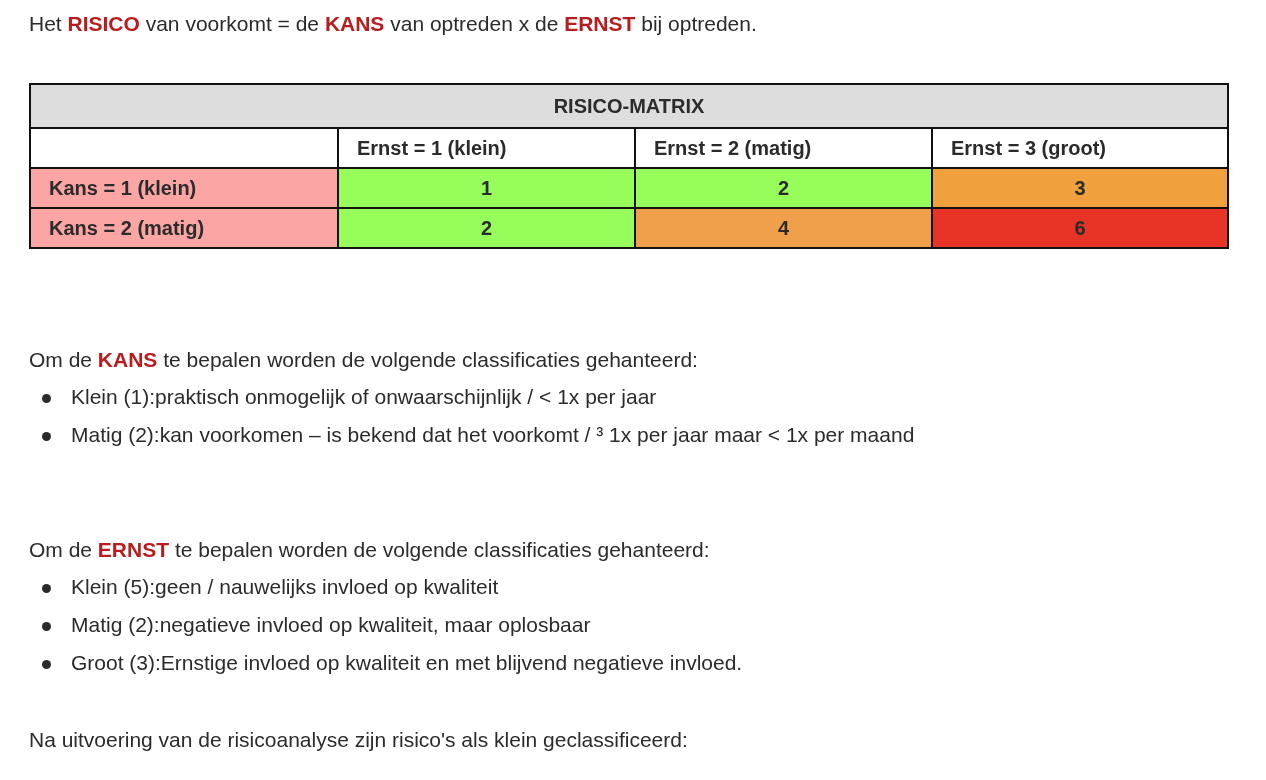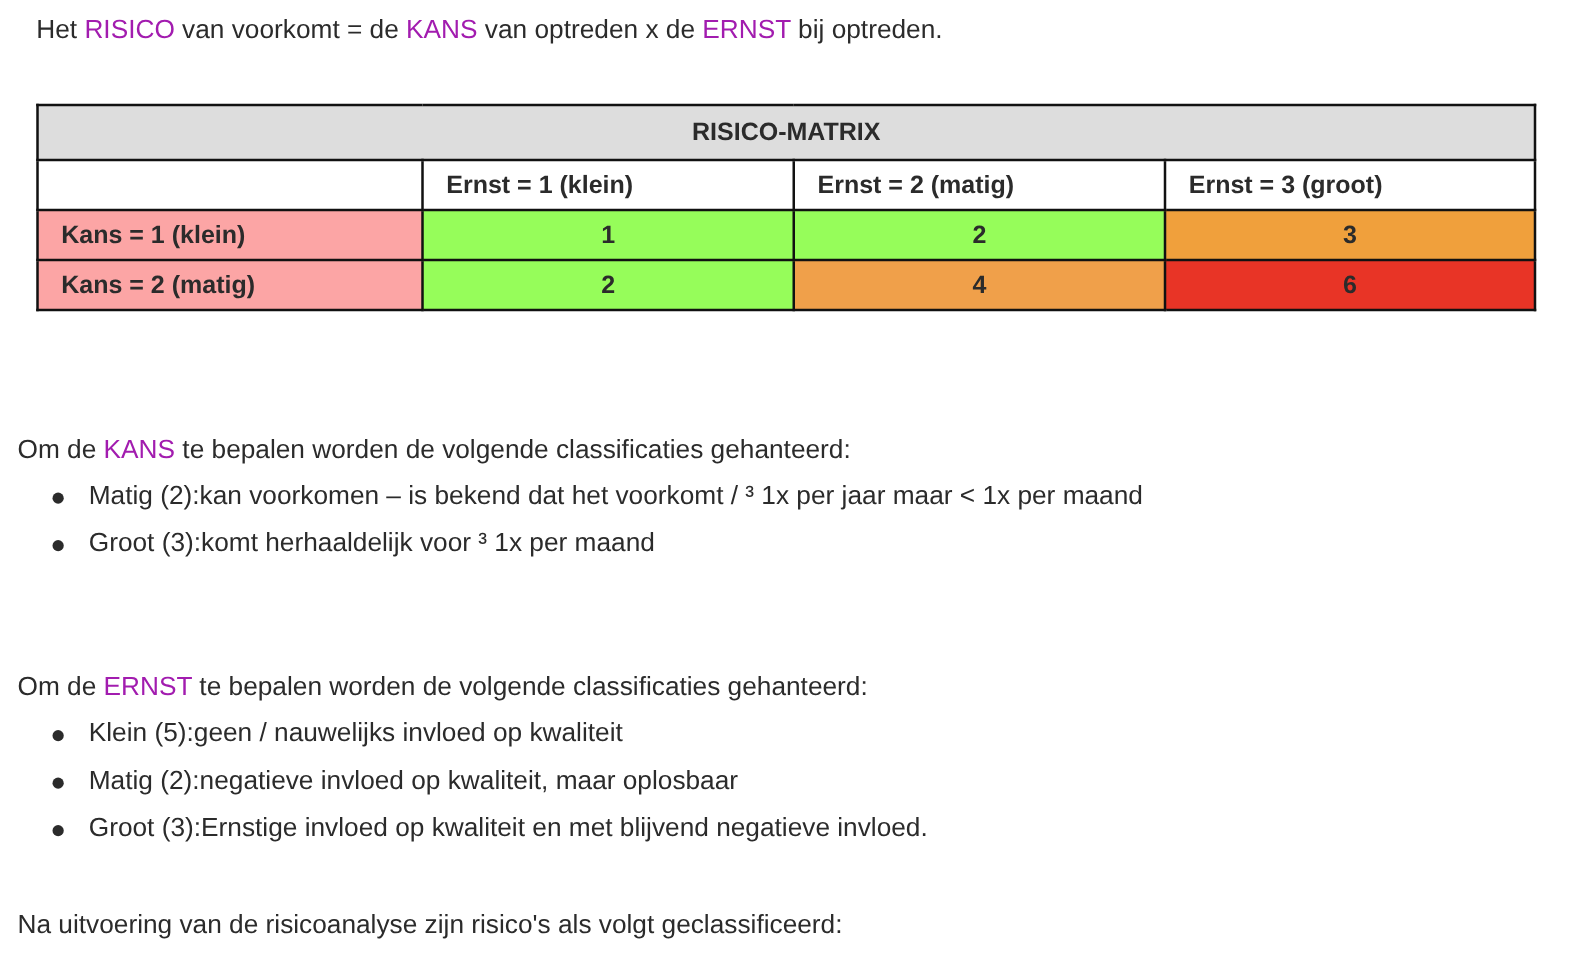--- a/index.html
+++ b/index.html
@@ -1,38 +1,38 @@
 <!DOCTYPE html>
 <html><head>
   <meta charset="utf-8">
   <style>
     html, body { margin: 0; padding: 0; background: #ffffff; }
     body {
       width: 1266px; height: 780px; overflow: hidden; position: relative;
       font-family: "Liberation Sans", sans-serif; color: #2b2b2b; font-size: 21px;
     }
     .intro { position: absolute; left: 29px; top: 10px; margin: 0; line-height: 28px; }
-    b { font-weight: normal; color: #a21caf; margin-top: 32px; }
+    b { font-weight: bold; color: #b91c1c; margin-top: 32px; }
     table.matrix {
       position: absolute; left: 29px; top: 83px; width: 1198px;
       border-collapse: collapse; table-layout: fixed;
     }
     table.matrix td, table.matrix th {
       border: 2px solid #111; height: 40px; padding: 0 18px; font-weight: bold;
       font-size: 20px; color: #2b2b2b; box-sizing: border-box;
     }
     table.matrix th.title { background: #dddddd; text-align: center; height: 44px; }
     col.c0 { width: 308px; }
     col.c1 { width: 297px; }
     col.c2 { width: 297px; }
     col.c3 { width: 296px; }
     td.head { text-align: left; background: #fff; }
     td.rowh { text-align: left; background: #fca5a5; }
     td.val { text-align: center; color: #3a3a3a; }
-    .sec { position: absolute; left: 14px; margin: 0; line-height: 28px; }
+    .sec { position: absolute; left: 29px; margin: 0; line-height: 28px; }
     ul { position: absolute; left: 29px; margin: 0; padding: 0; list-style: none; }
     ul li { position: relative; padding-left: 42px; line-height: 38px; height: 38px; }
     ul li::before {
       content: ""; position: absolute; left: 13px; top: 16px; width: 9px; height: 9px;
       border-radius: 50%; background: #2b2b2b;
     }
   </style>
 </head>
 <body>
 
@@ -65,24 +65,24 @@
     <td class="rowh">Kans = 2 (matig)</td>
     <td class="val" style="background:#96fd5a">2</td>
     <td class="val" style="background:#f0a04a">4</td>
     <td class="val" style="background:#e83426">6</td>
   </tr>
 </tbody>
   </table>
 
 <p class="sec" style="top:346px"><span>Om de </span><b>KANS</b><span> te bepalen worden de volgende classificaties gehanteerd:</span></p>
 <ul style="top:378px">
+  <li>Klein (1):praktisch onmogelijk of onwaarschijnlijk / &lt; 1x per jaar</li>
   <li>Matig (2):kan voorkomen – is bekend dat het voorkomt / ³ 1x per jaar maar &lt; 1x per maand</li>
-  <li>Groot (3):komt herhaaldelijk voor ³ 1x per maand</li>
 </ul>
 
 <p class="sec" style="top:536px"><span>Om de </span><b>ERNST</b><span> te bepalen worden de volgende classificaties gehanteerd:</span></p>
 <ul style="top:568px">
   <li>Klein (5):geen / nauwelijks invloed op kwaliteit</li>
   <li>Matig (2):negatieve invloed op kwaliteit, maar oplosbaar</li>
   <li>Groot (3):Ernstige invloed op kwaliteit en met blijvend negatieve invloed.</li>
 </ul>
 
-<p class="sec" style="top:726px">Na uitvoering van de risicoanalyse zijn risico's als volgt geclassificeerd:</p>
+<p class="sec" style="top:726px">Na uitvoering van de risicoanalyse zijn risico's als klein geclassificeerd:</p>
 
 </body></html>

